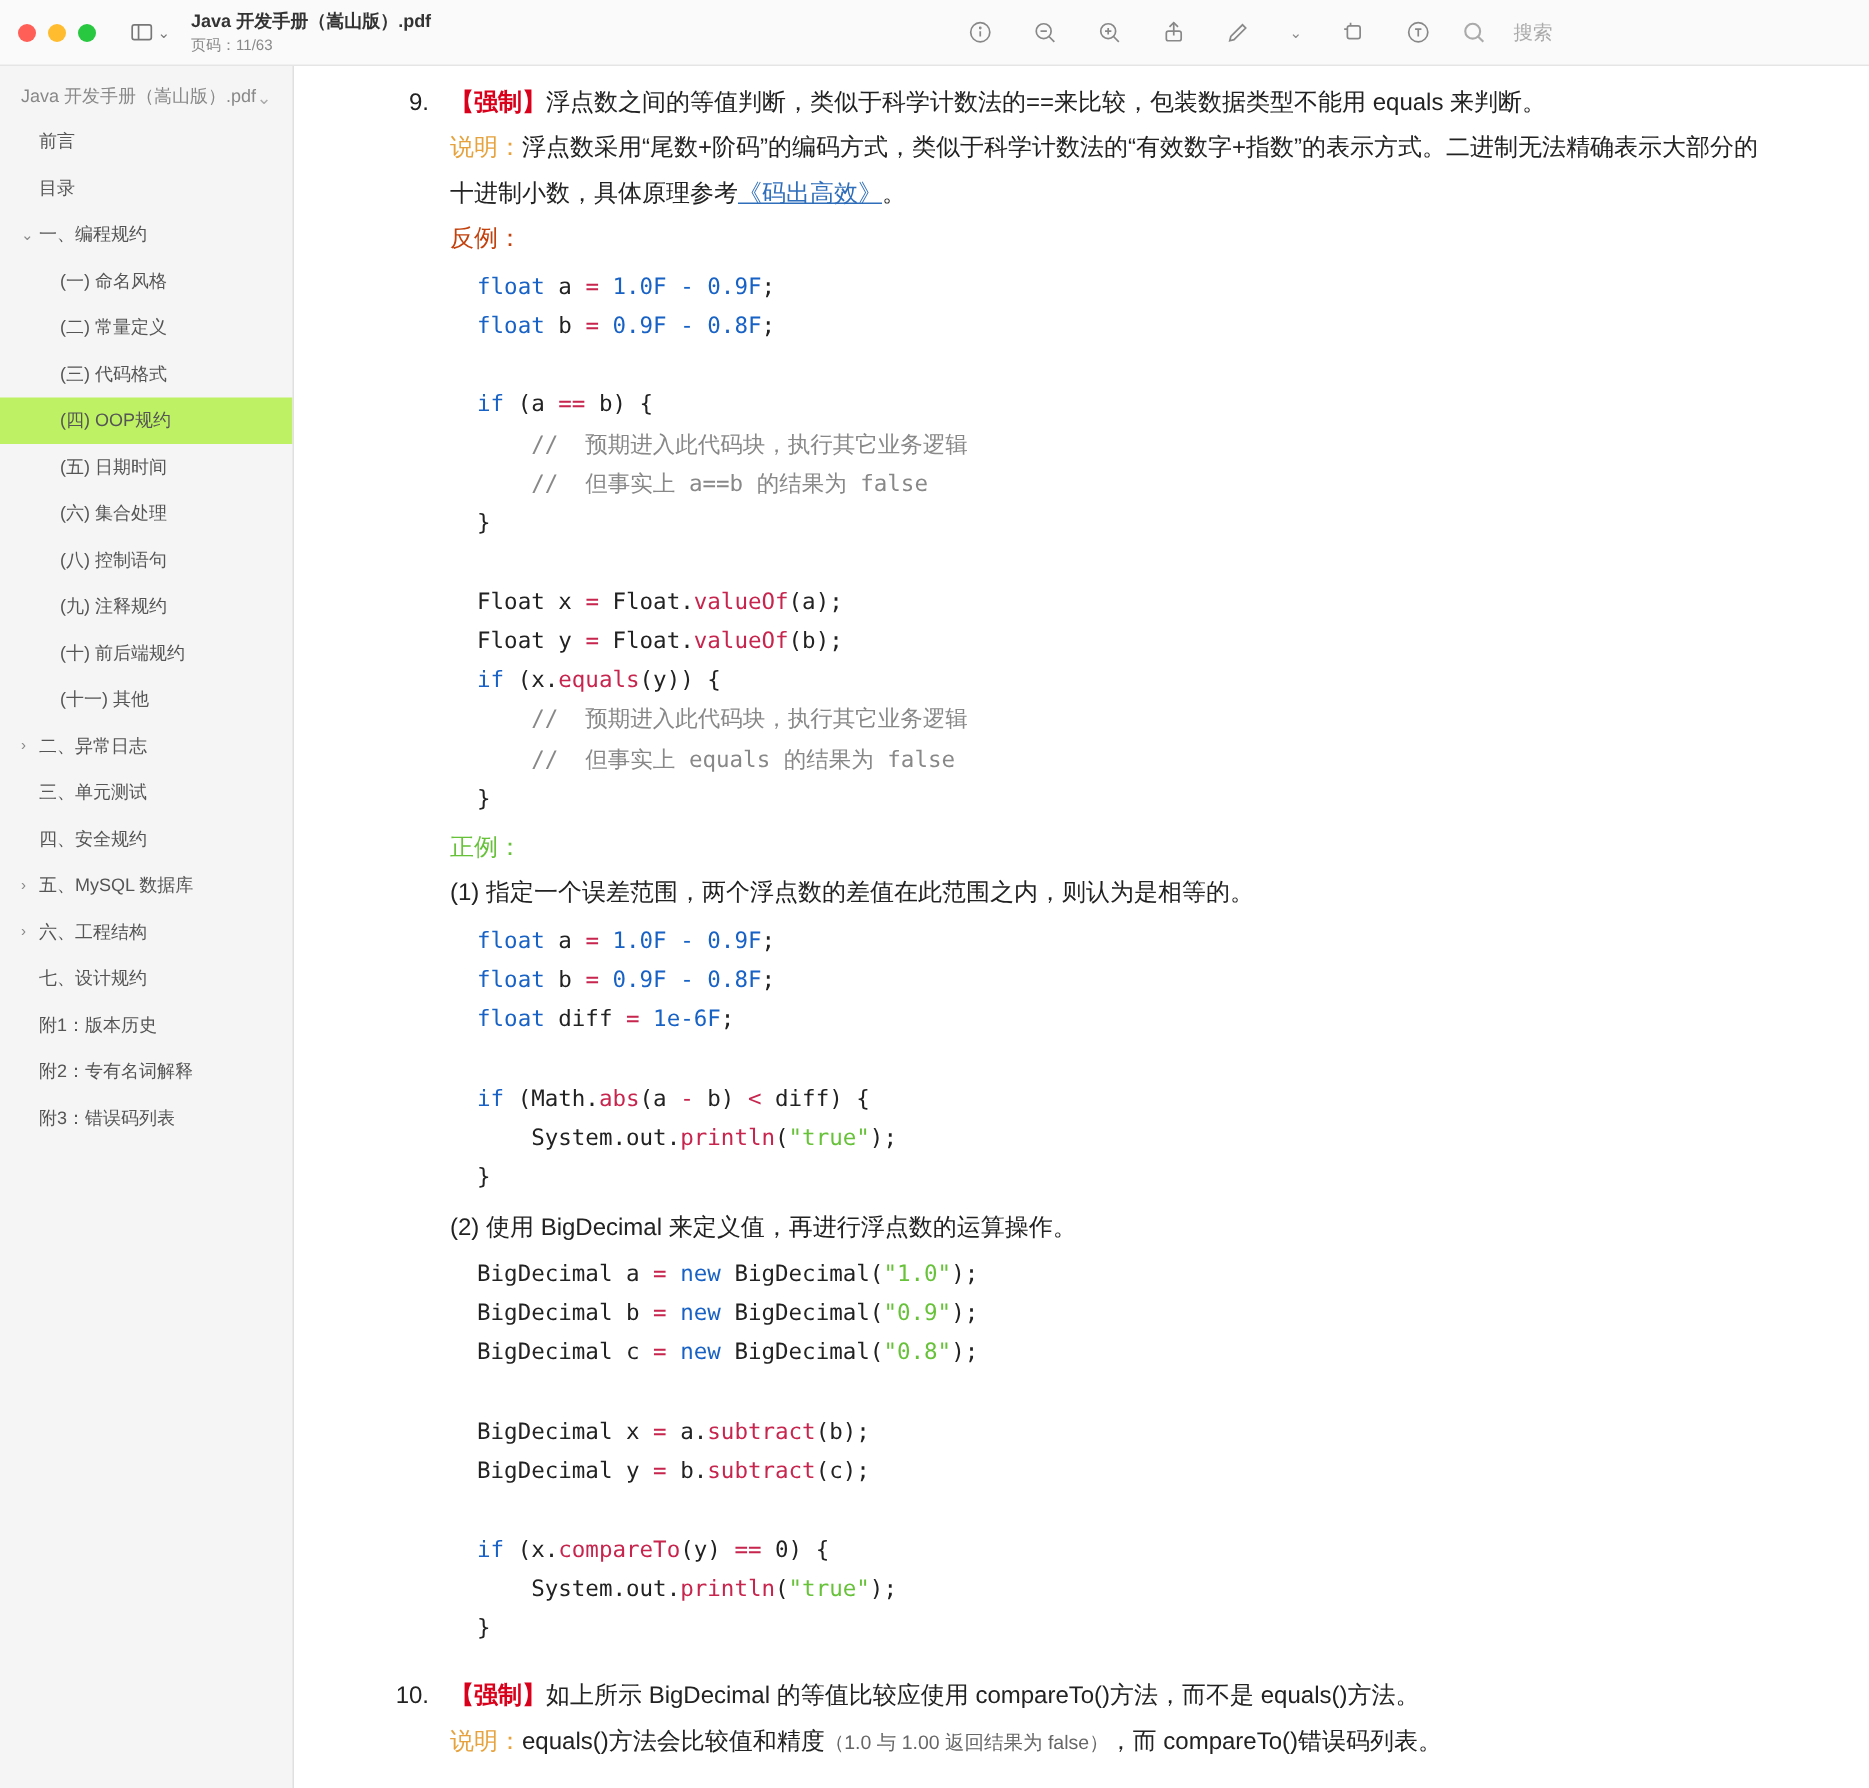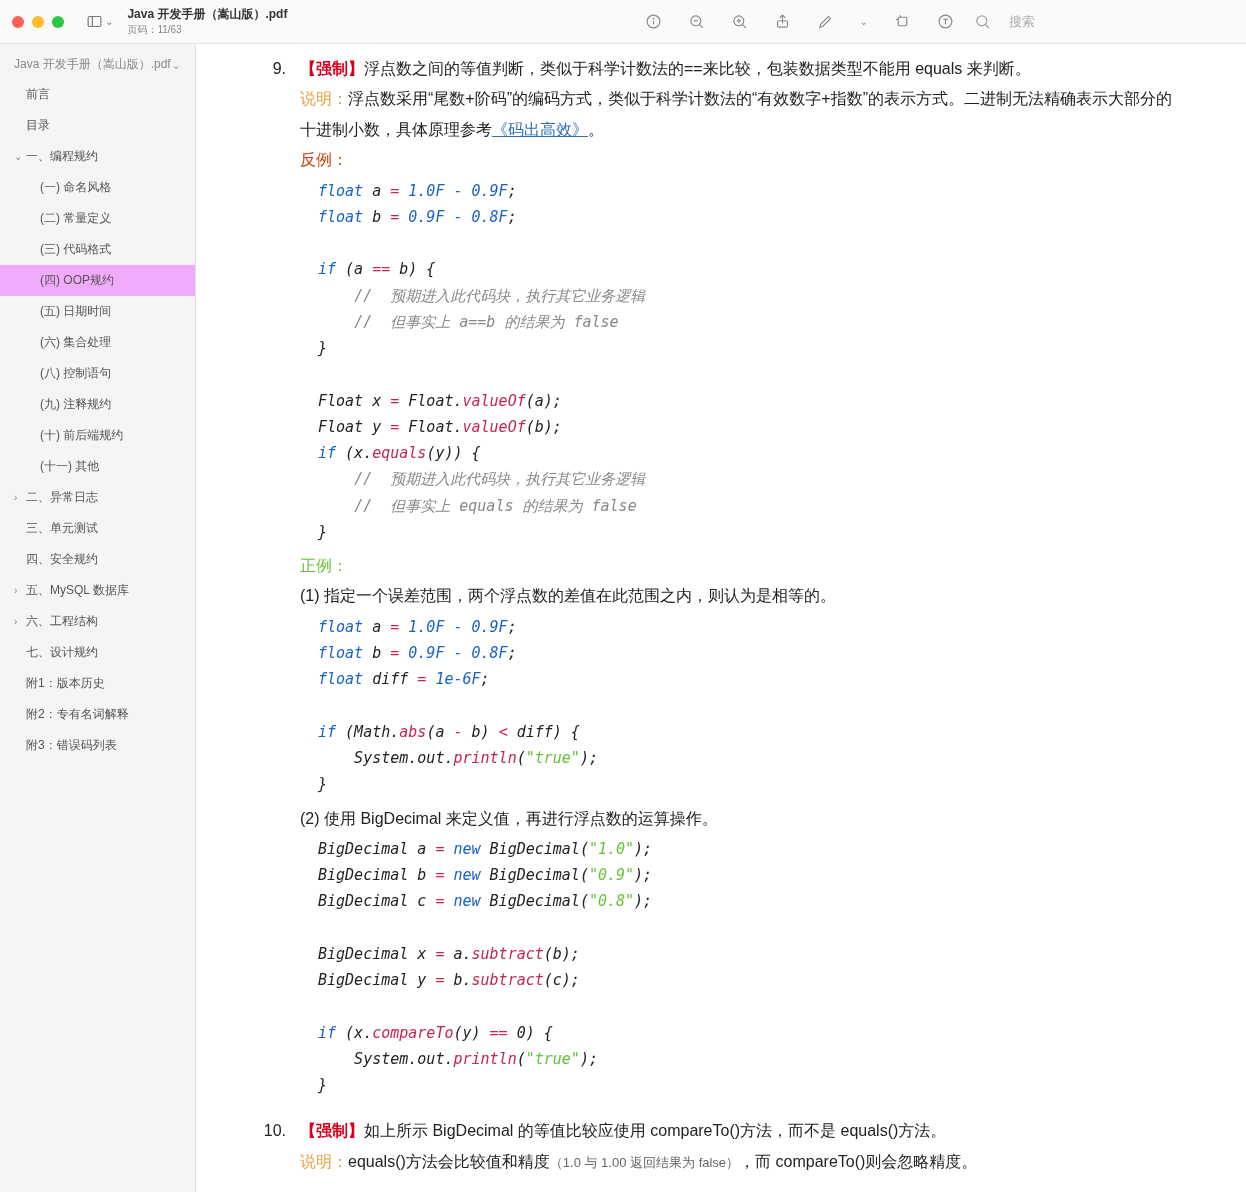--- a/index.html
+++ b/index.html
@@ -15,32 +15,32 @@
 .tb-title .t{font-size:12px;font-weight:600;color:#333;}
 .tb-title .s{font-size:10px;color:#888;}
 .tb-right{display:flex;align-items:center;gap:14px;color:#888;}
 .tb-right svg{width:17px;height:17px;}
 .search{display:flex;align-items:center;border:none;background:transparent;width:260px;color:#aaa;font-size:13px;gap:18px;}
 .body{flex:1;display:flex;overflow:hidden;}
 .sidebar{width:196px;background:#f5f5f5;border-right:1px solid #e0e0e0;overflow-y:auto;padding-top:6px;font-size:12px;color:#555;}
 .sb-header{padding:6px 14px;color:#888;display:flex;justify-content:space-between;align-items:center;}
 .sb-item{padding:7px 14px;cursor:pointer;display:flex;align-items:center;}
 .sb-item.ind1{padding-left:40px;}
-.sb-item.active{background:#f0abfc;}
+.sb-item.active{background:#bef264;}
 .sb-item .chev{width:10px;display:inline-block;color:#888;margin-right:2px;font-size:10px;}
 .content{flex:1;overflow-y:auto;padding:10px 60px 40px 60px;background:#fff;line-height:1.9;font-size:16px;color:#222;}
 .item{display:flex;margin-bottom:8px;}
 .num{width:44px;text-align:right;padding-right:14px;flex-shrink:0;}
 .txt{flex:1;}
 .tag-force{color:#d9001b;font-weight:600;}
 .explain{color:#e6a23c;}
 .anti{color:#c2410c;}
 .good{color:#67c23a;}
 .link{color:#2f6eba;text-decoration:underline;}
-.code{font-family:"SF Mono",Menlo,Consolas,monospace;font-size:15px;line-height:1.75;margin-left:0;white-space:pre;padding:2px 0 6px 18px;font-style:italic;}
+.code{font-family:"SF Mono",Menlo,Consolas,monospace;font-size:15px;line-height:1.75;margin-left:0;white-space:pre;padding:2px 0 6px 18px;}
 .kw{color:#1862c5;}
 .num-lit{color:#1862c5;}
 .method{color:#c7254e;}
 .comment{color:#888;}
 .str{color:#67c23a;}
 .para{margin-left:0;}
 .sub{font-size:13px;color:#666;margin-top:28px;}
 </style>
 </head>
 <body>
@@ -260,20 +260,20 @@
 <span>}</span></div>
 
     </div>
    </div>
 
    <div class="item" style="margin-top:12px;">
     <div class="num">10.</div>
     <div class="txt">
       <span class="tag-force">【强制】</span><span>如上所示 BigDecimal 的等值比较应使用 compareTo()方法，而不是 equals()方法。</span>
       <div>
-        <span class="explain">说明：</span><span>equals()方法会比较值和精度</span><span class="sub">（1.0 与 1.00 返回结果为 false）</span><span>，而 compareTo()则会忽略精度。</span>
+        <span class="explain">说明：</span><span>equals()方法会比较值和精度</span><span class="sub">（1.0 与 1.00 返回结果为 false）</span><span>，而 compareTo()错误码列表。</span>
       </div>
     </div>
    </div>
 
   </div>
  </div>
 </div>
 
 </body></html>

